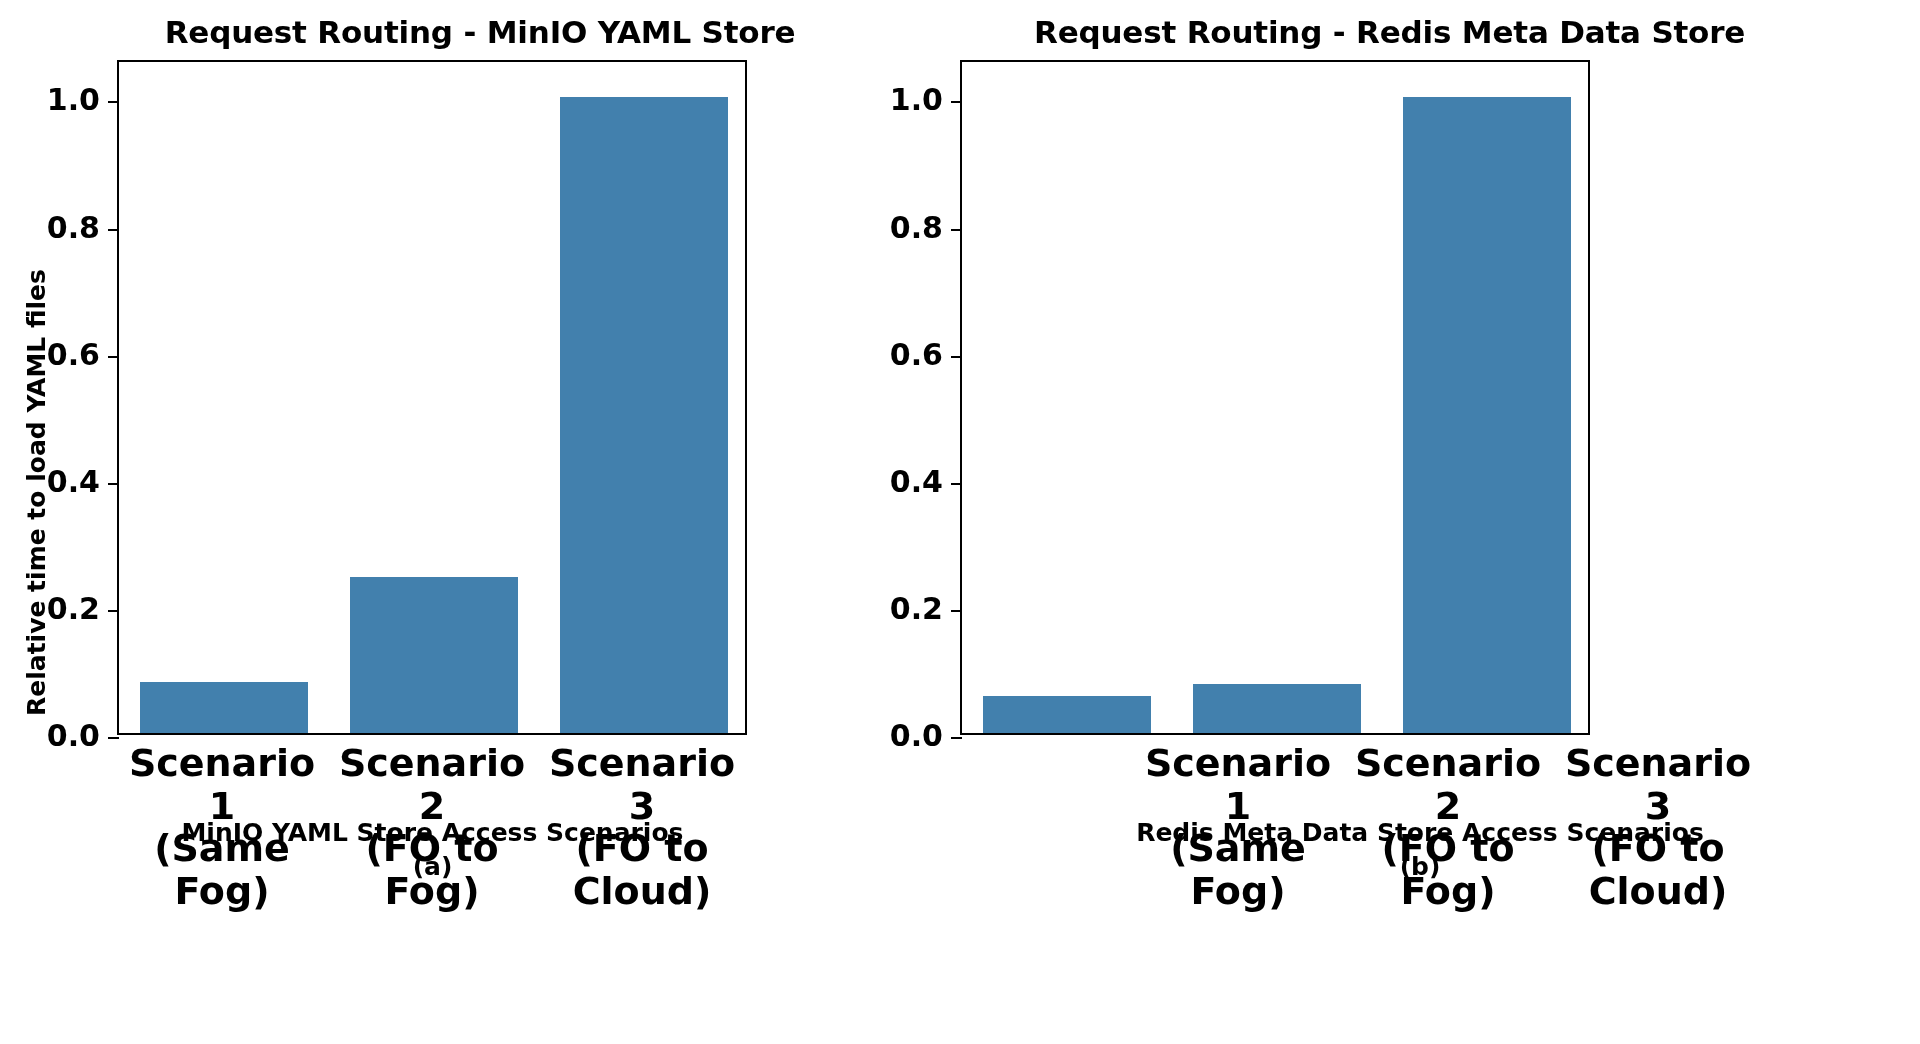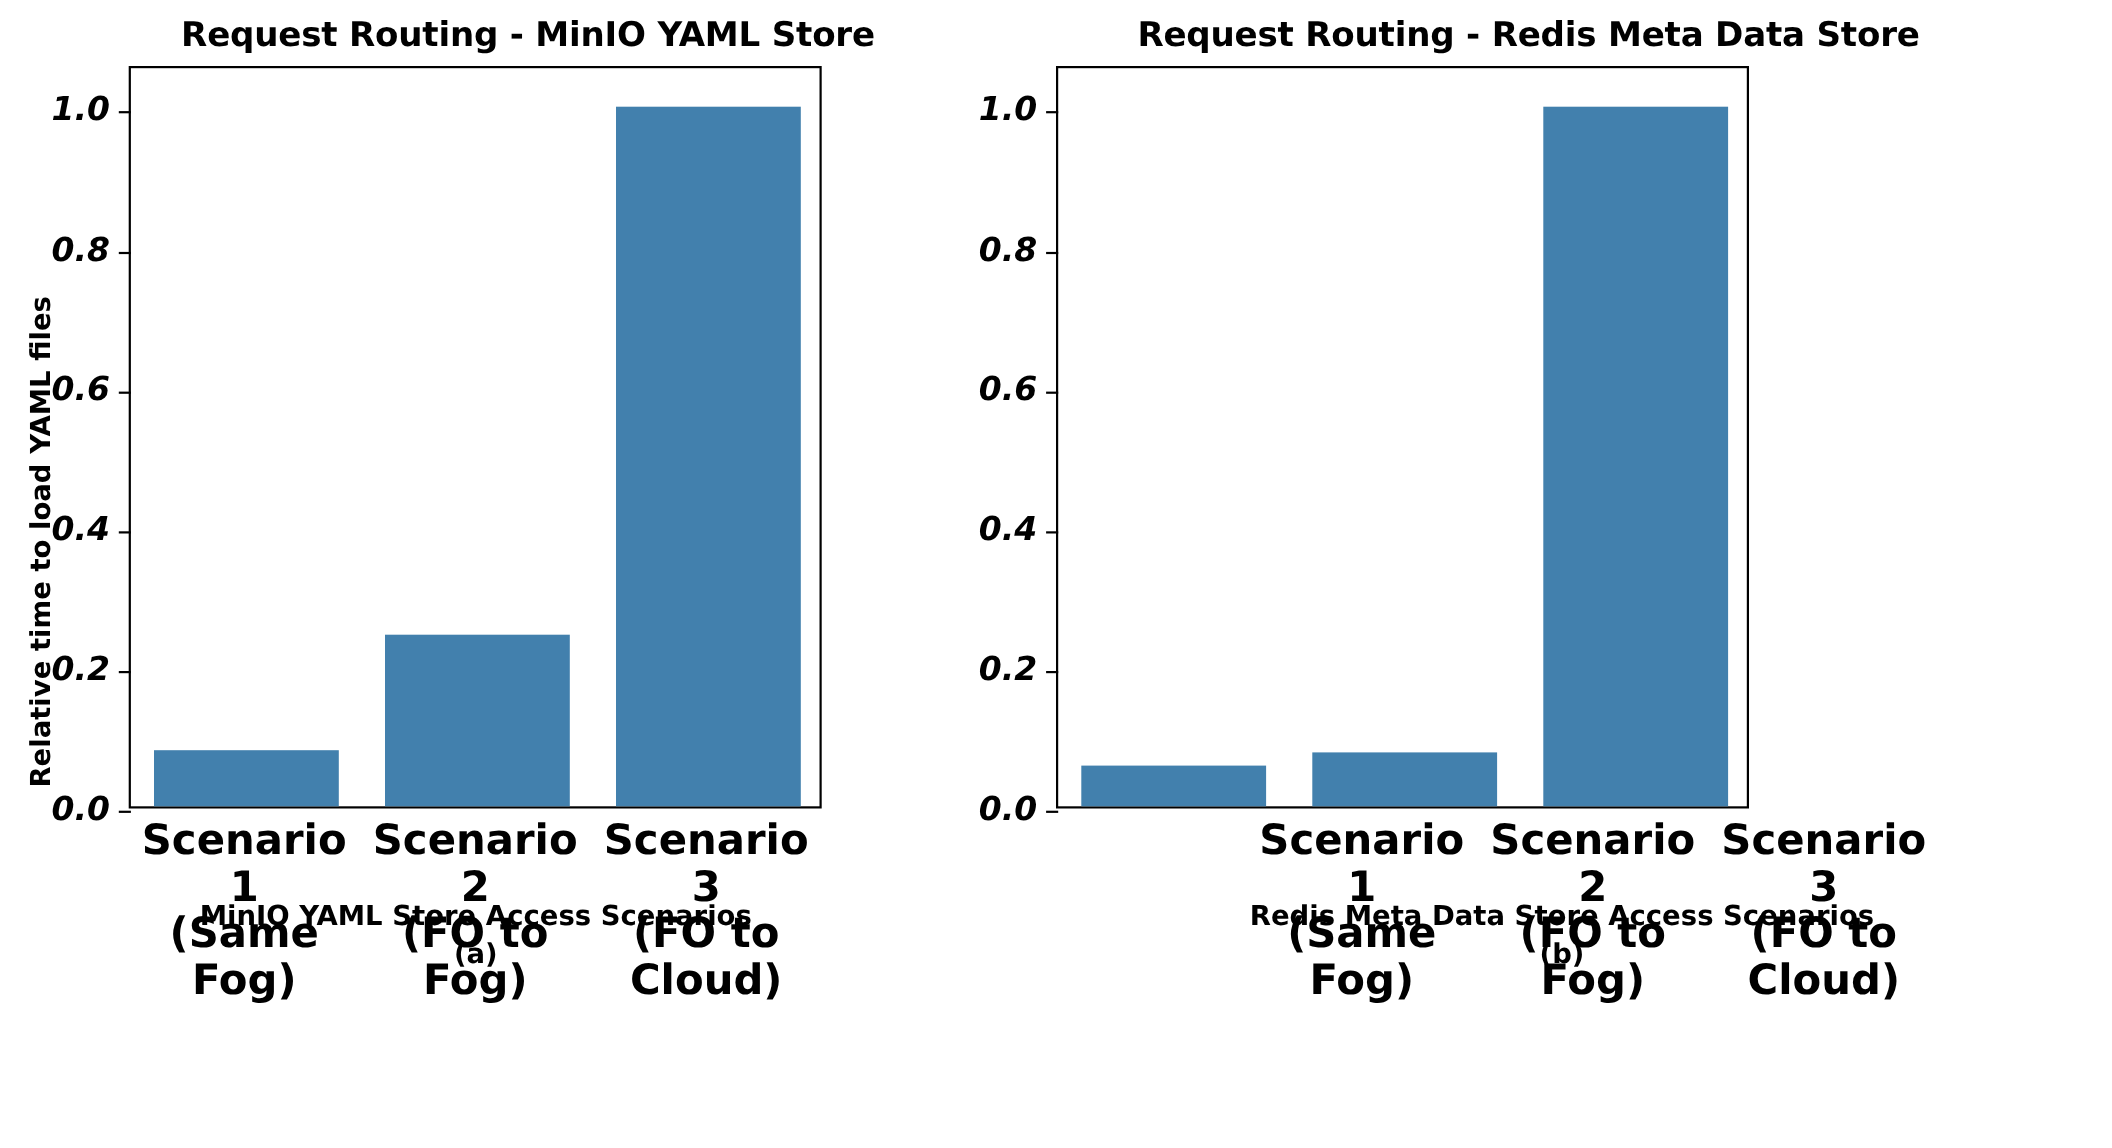--- a/index.html
+++ b/index.html
@@ -81,21 +81,20 @@
   .ytick-label {
     position: absolute;
     right: 100%;
     top: -21px;
     margin-right: 8px;
     font-size: 30px;
     font-weight: bold;
     color: #000000;
     white-space: nowrap;
     text-align: right;
-    font-style: italic;
   }
 
   .ylabel {
     position: absolute;
     font-size: 25px;
     font-weight: bold;
     color: #000000;
     white-space: nowrap;
     transform-origin: 0 0;
     transform: rotate(-90deg);

